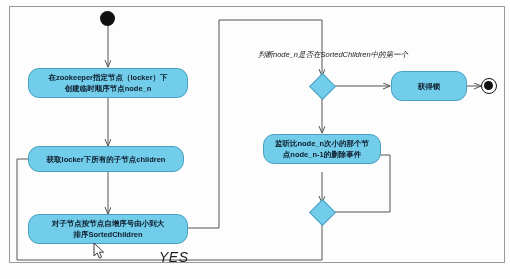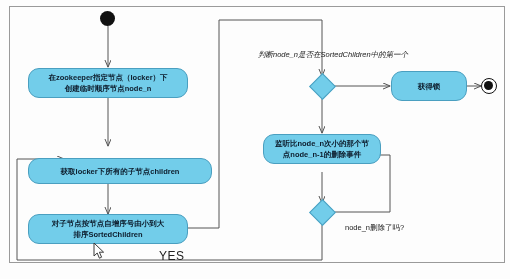--- a/index.html
+++ b/index.html
@@ -65,21 +65,21 @@
   }
 
   .label{
     position:absolute;
     font-size:7.5px;
     color:#1a1a1a;
     white-space:nowrap;
     font-family:"Liberation Sans","DejaVu Sans",sans-serif;
   }
   .label.cjk{font-weight:normal;}
-  .label.yes{font-size:12px;letter-spacing:.5px;color:#222;}
+  .label.yes{font-size:14px;letter-spacing:.5px;color:#222;font-style:italic;}
 
   .cursor{position:absolute;width:12px;height:18px;pointer-events:none;}
 </style>
 </head>
 <body>
 
 <div id="canvas">
 
   <div class="frame"></div>
 
@@ -115,21 +115,21 @@
 
   <div class="startnode" style="left:100px;top:11px;"></div>
 
   <div class="node activity" style="left:28px;top:68px;width:160px;height:30px;">
     <span class="txt">
       <span>在zookeeper指定节点（locker）下</span><br>
       <span>创建临时顺序节点node_n</span>
     </span>
   </div>
 
-  <div class="node activity" style="left:28px;top:158px;width:184px;height:26px;">
+  <div class="node activity" style="left:28px;top:146px;width:156px;height:26px;">
     <span class="txt">获取locker下所有的子节点children</span>
   </div>
 
   <div class="node activity" style="left:28px;top:214px;width:160px;height:30px;">
     <span class="txt">
       <span>对子节点按节点自增序号由小到大</span><br>
       <span>排序SortedChildren</span>
     </span>
   </div>
 
@@ -149,21 +149,20 @@
       <span>点node_n-1的删除事件</span>
     </span>
   </div>
 
   <div class="diamond-wrap" style="left:313px;top:203px;">
     <div class="diamond"></div>
   </div>
 
   <div class="label cjk" style="left:258px;top:50px;font-style:italic;">判断node_n是否在SortedChildren中的第一个</div>
 
-  <div class="label cjk" style="left:345px;top:223px;">node_n删除了吗?</div>
 
   <div class="label yes" style="left:159px;top:249px;">YES</div>
 
   <svg class="cursor" style="left:93px;top:242px;" viewBox="0 0 12 18" xmlns="http://www.w3.org/2000/svg">
     <path d="M1,1 L1,14 L4.2,11 L6.4,16.2 L8.6,15.2 L6.4,10.2 L10.6,10.2 Z" fill="#ffffff" stroke="#3a3a3a" stroke-width="1"></path>
   </svg>
 
 </div>
 
 </body></html>

